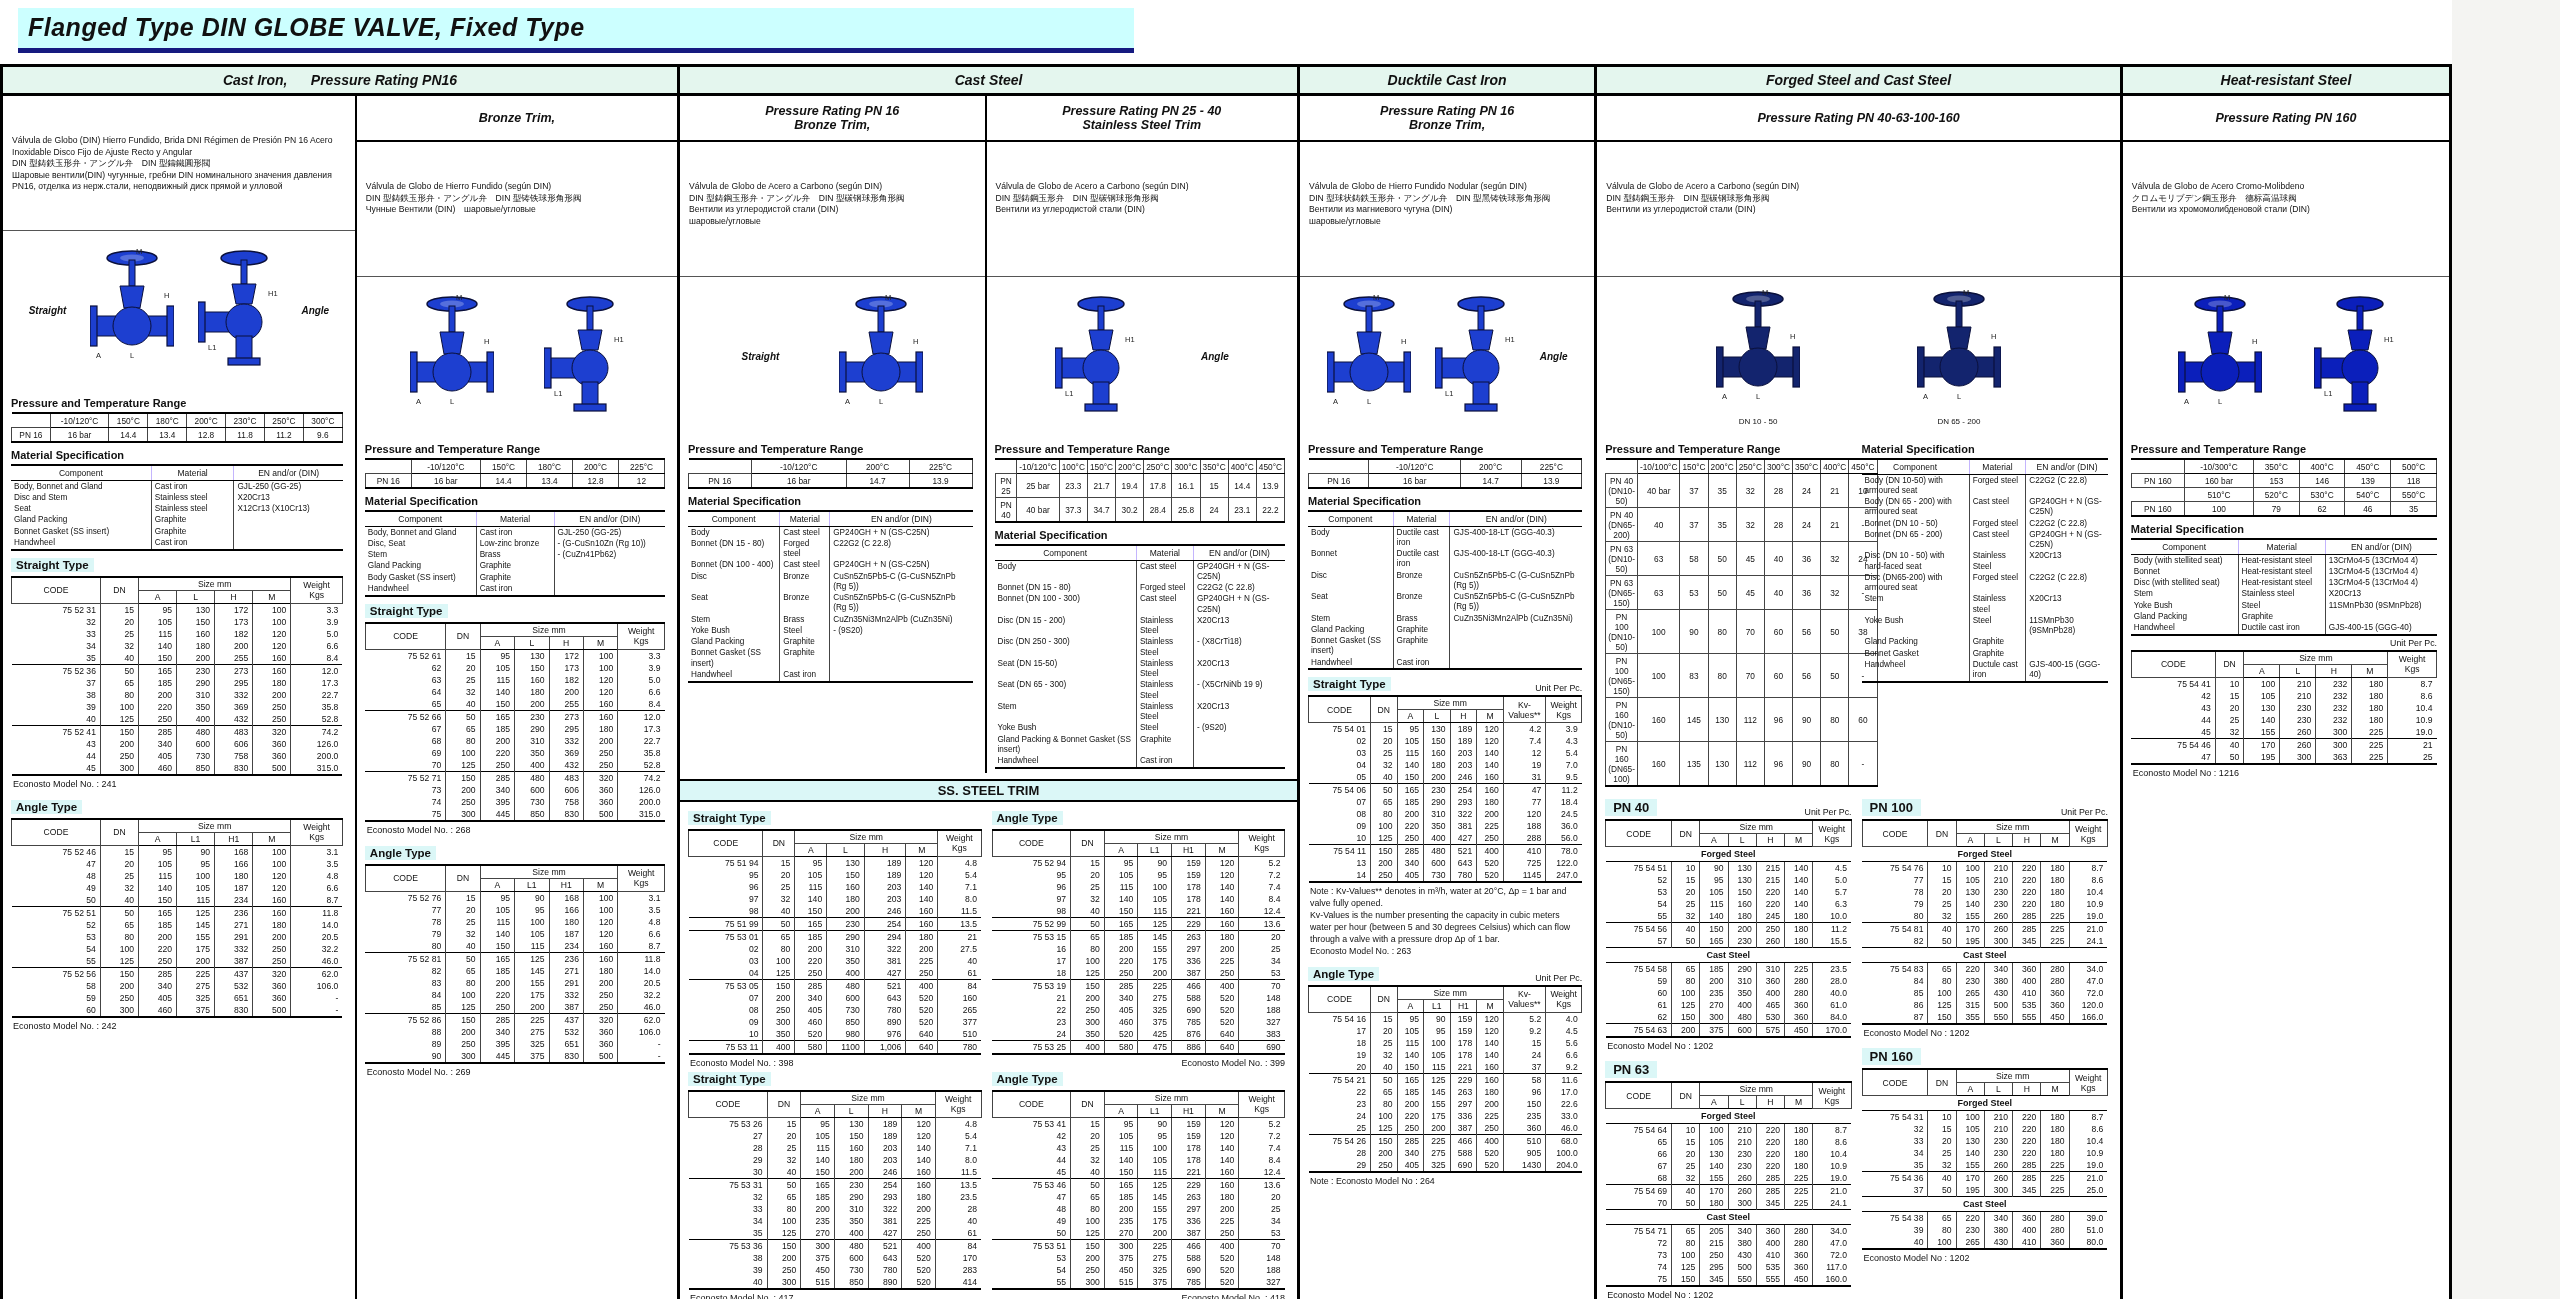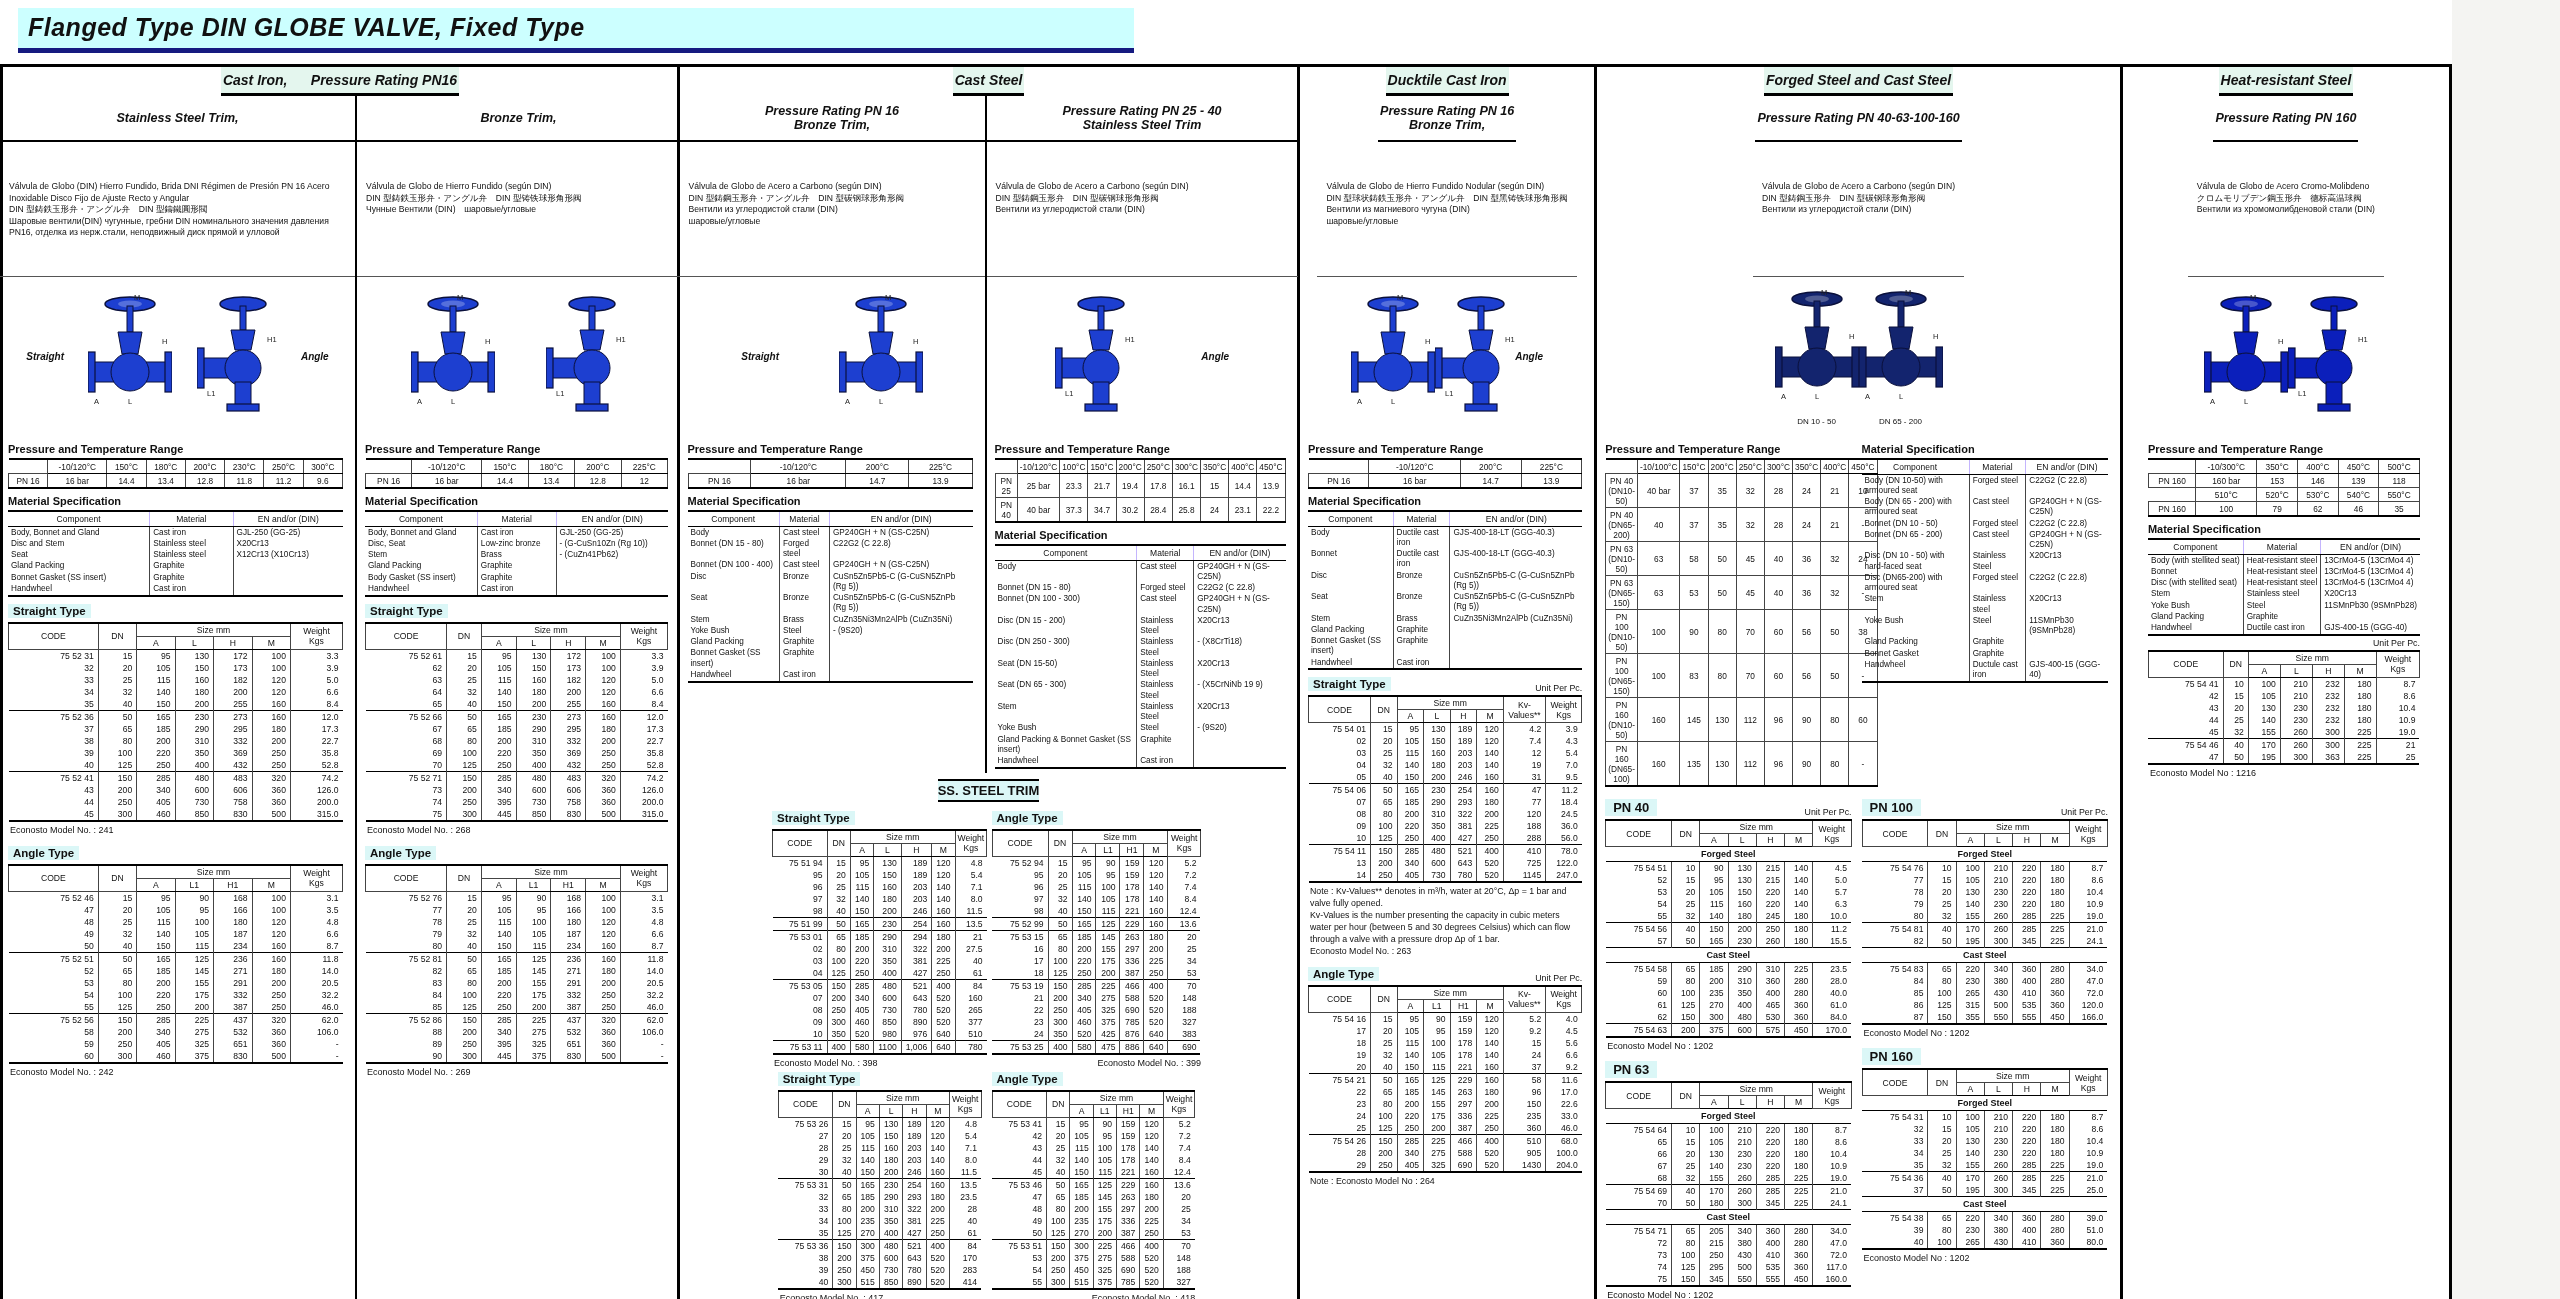--- a/index.html
+++ b/index.html
@@ -1,20 +1,20 @@
 <!DOCTYPE html>
 <html><head>
 <meta charset="utf-8">
 <style>
   html,body{margin:0;padding:0;background:#f4f4f2;}
   .page{width:2452px;height:1299px;background:#fff;position:relative;font-family:"Liberation Sans",sans-serif;color:#111;overflow:hidden;}
   .title-wrap{padding:8px 0 0 18px;height:52px;}
   .page-title{display:inline-block;background:#ccffff;font-style:italic;font-weight:bold;font-size:25px;padding:5px 26px 6px 10px;min-width:1080px;border-bottom:5px solid #151a80;letter-spacing:.5px;}
   .grid{display:flex;margin:4px 0 0 0;border-top:3px solid #000;border-bottom:3px solid #000;height:1232px;}
-  .sec{border-right:3px solid #000;box-sizing:border-box;display:flex;flex-direction:column;align-items:center;}
+  .sec{border-right:3px solid #000;box-sizing:border-box;display:flex;flex-direction:column;}
   .sec:first-child{border-left:3px solid #000;}
   .sec-header{background:#e4f6ee;border-bottom:3px solid #000;font-weight:bold;font-style:italic;font-size:14px;text-align:center;padding:5px 2px;white-space:pre-wrap;flex:0 0 auto;}
   .subrow{display:flex;flex:1 1 auto;min-height:0;}
   .subcol{box-sizing:border-box;display:flex;flex-direction:column;min-width:0;}
   .subcol + .subcol{border-left:2px solid #000;}
   .sub-header{border-bottom:2px solid #000;font-weight:bold;font-style:italic;font-size:12.5px;text-align:center;padding:6px 2px;white-space:pre-line;min-height:32px;display:flex;align-items:center;justify-content:center;flex:0 0 auto;}
   .desc{font-size:8.6px;line-height:1.35;padding:7px 9px;border-bottom:1.5px solid #555;min-height:88px;white-space:pre-line;flex:0 0 auto;margin-top:32px;}
   .imgrow{min-height:150px;display:flex;align-items:center;justify-content:space-evenly;padding:4px 2px;flex:0 0 auto;position:relative;}
   .valvebox{position:relative;display:flex;align-items:center;gap:6px;}
   .vcap{font-weight:bold;font-style:italic;font-size:10px;}
@@ -57,21 +57,20 @@
 <div class="page">
   <div class="title-wrap">
     <span class="page-title">Flanged Type  DIN GLOBE VALVE, Fixed Type</span>
   </div>
   <div class="grid">
 
     <div class="sec" style="width:680px">
       <div class="sec-header">Cast Iron,      Pressure Rating PN16</div>
       <div class="subrow">
         <div class="subcol" style="width:355px">
-          <div class="sub-header">Stainless Steel Trim,</div>
           <div class="desc">Válvula de Globo (DIN) Hierro Fundido, Brida DNI Régimen de Presión PN 16 Acero Inoxidable Disco Fijo de Ajuste Recto y Angular
 DIN 型鋳鉄玉形弁・アングル弁　DIN 型鑄鐵圓形閥
 Шаровые вентили(DIN) чугунные, гребни DIN номинального значения давления PN16, отделка из нерж.стали, неподвижный диск прямой и улловой</div>
           <div class="imgrow">
             <span class="vcap">Straight</span>
             <span class="valvebox">
                 <svg width="84" height="128" viewBox="0 0 84 128">
   <ellipse cx="42" cy="12" rx="25" ry="7" fill="#1d3fd0" stroke="#0a103c" stroke-width="1.5"></ellipse>
   <ellipse cx="42" cy="12" rx="12" ry="3.4" fill="#fff" opacity="0.25"></ellipse>
   <rect x="39" y="14" width="6" height="26" fill="#1d3fd0" stroke="#0a103c" stroke-width="1"></rect>

